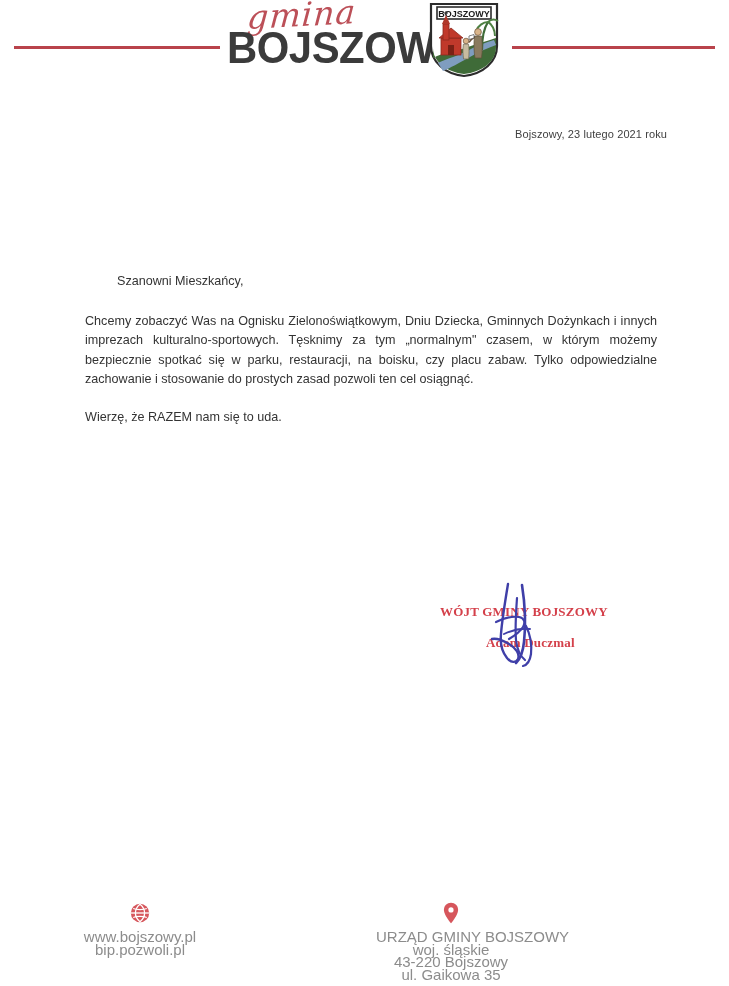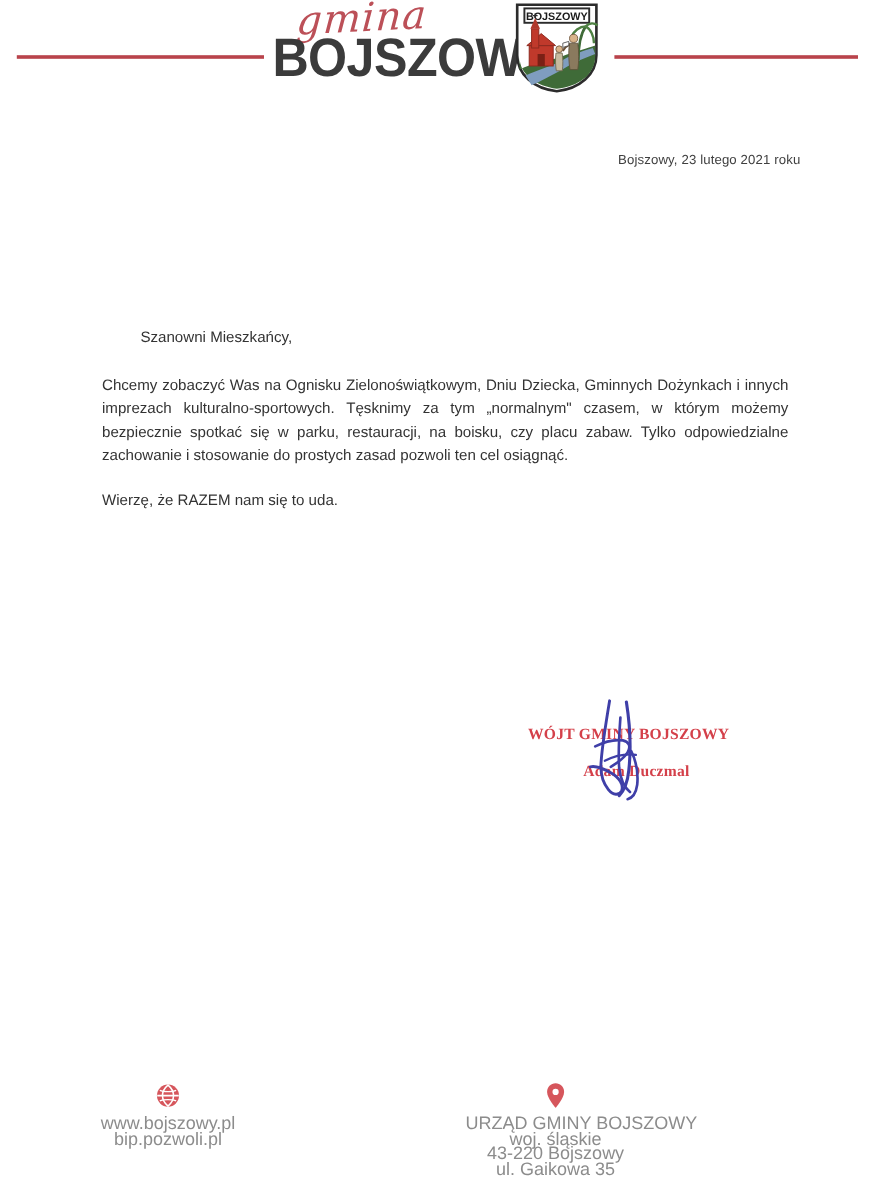--- a/index.html
+++ b/index.html
@@ -167,21 +167,21 @@
   }
   .fcol .ficon {
     display: block;
     height: 22px;
     margin: 0 auto 7px auto;
   }
   .fcol .fline { display: block; white-space: nowrap; }
 
   .fcol-web     { left: 60px;  width: 160px; }
   .fcol-mail    { left: 212px; width: 190px; }
-  .fcol-address { left: 388px; width: 150px; }
+  .fcol-address { left: 376px; width: 150px; }
   .fcol-phone   { left: 508px; width: 160px; text-align: right; }
   .fcol-phone .ficon { margin-right: 38px; }
 </style>
 </head>
 <body>
 
 <div class="letterhead">
 
   <div class="rule rule-left"></div>
   <div class="rule rule-right"></div>

